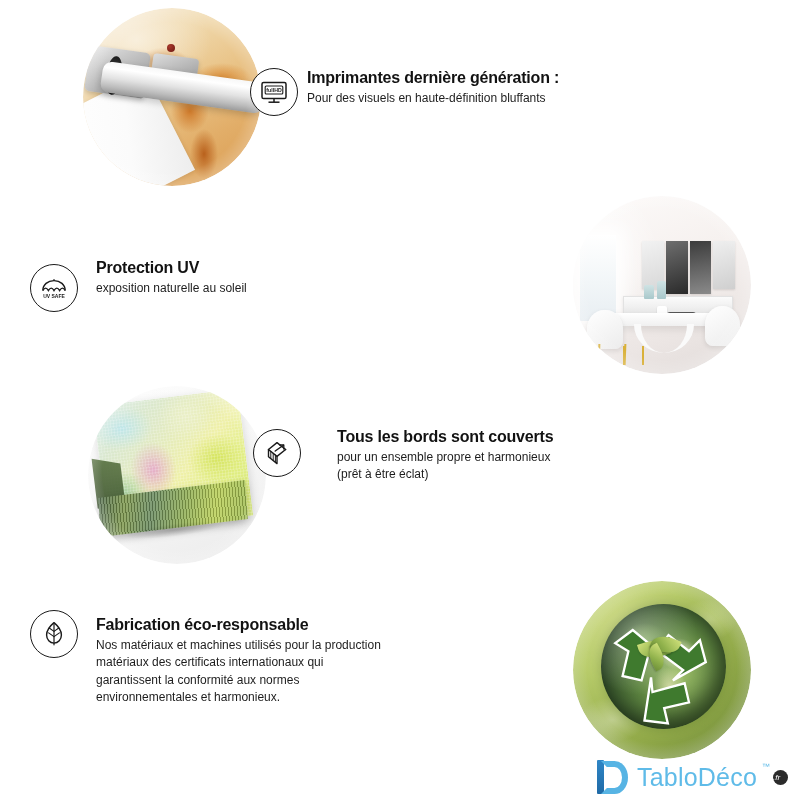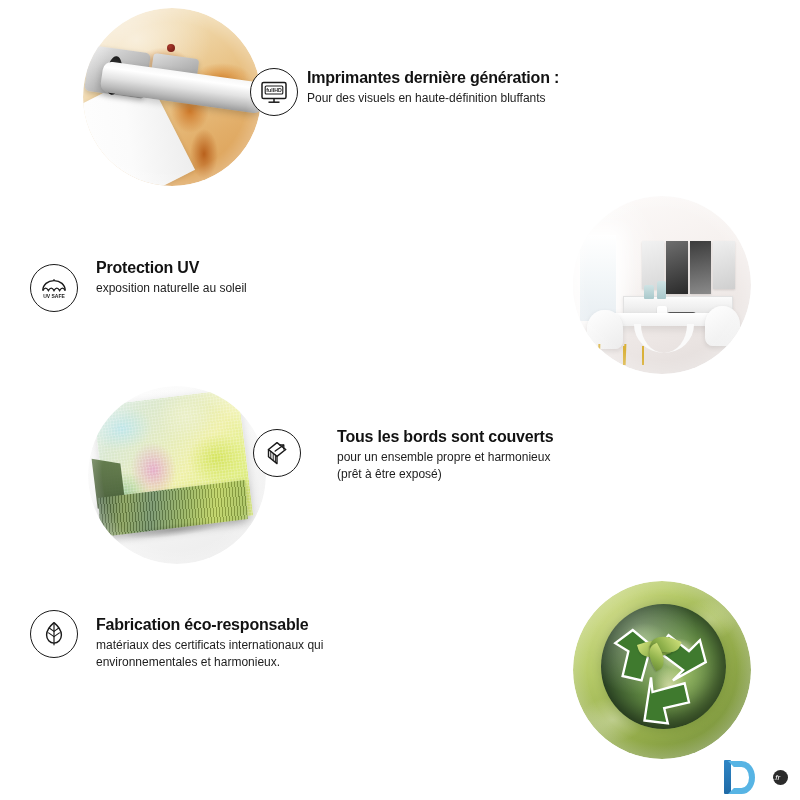--- a/index.html
+++ b/index.html
@@ -398,21 +398,21 @@
     <path d="M9.8 14.4v6.6M12.2 16.3v6.6M14.4 18v6.6" stroke-width="1"></path>
     <path d="M14.2 14 22.4 8.2"></path>
     <path d="M18.6 7.9h4.2v4.2" stroke-width="1.3"></path>
   </svg>
 </div>
 
 <div class="tblock" id="txt-edges" style="left:307px; top:427px; width:420px;margin-left:30px;">
   <h2>Tous les bords sont couverts</h2>
   <p>
     <span class="ln">pour un ensemble propre et harmonieux</span>
-    <span class="ln">(prêt à être exposé)</span>
+    <span class="ln">(prêt à être éclat)</span>
   </p>
 </div>
 
 <div class="photo" id="photo-globe">
   <div class="inner">
     <div class="blur"></div>
     <div class="earth"></div>
     <svg class="recycle" viewBox="0 0 100 100">
       <g fill="#3f7a2e" stroke="#ffffff" stroke-width="1.6">
         <path d="M30 24 18 33l9 5.5-4 17 13 3 6-22 9 5z"></path>
@@ -431,24 +431,30 @@
   <svg width="32" height="32" viewBox="0 0 32 32" fill="none" stroke="#1a1a1a" stroke-width="1.4" stroke-linecap="round" stroke-linejoin="round">
     <path d="M16 4.6c4.8 4 7.4 8.2 7.4 12.4 0 4.6-3.3 8.1-7.4 8.1s-7.4-3.5-7.4-8.1c0-4.2 2.6-8.4 7.4-12.4z"></path>
     <path d="M16 6.4v20.4" stroke-width="1.2"></path>
     <path d="M16 13.4 11.2 10M16 13.4 20.8 10M16 18.6l-5.4-3.7M16 18.6l5.4-3.7" stroke-width="1.1"></path>
   </svg>
 </div>
 
 <div class="tblock" id="txt-eco" style="left:96px; top:615px; width:500px;">
   <h2>Fabrication éco-responsable</h2>
   <p>
+    <span class="ln">Nos matériaux et machines utilisés pour la production</span>
     <span class="ln">matériaux des certificats internationaux qui</span>
+    <span class="ln">garantissent la conformité aux normes</span>
     <span class="ln">environnementales et harmonieux.</span>
   </p>
 </div>
 
 <div id="brand-logo">
   <div class="mark">
     <span class="bar"></span>
     <span class="bowl"></span>
   </div>
+  <div class="wordmark">
+    <span>TabloDéco</span>
+    <span class="tm">™</span>
+  </div>
   <div class="fr">.fr</div>
 </div>
 
 </body></html>

